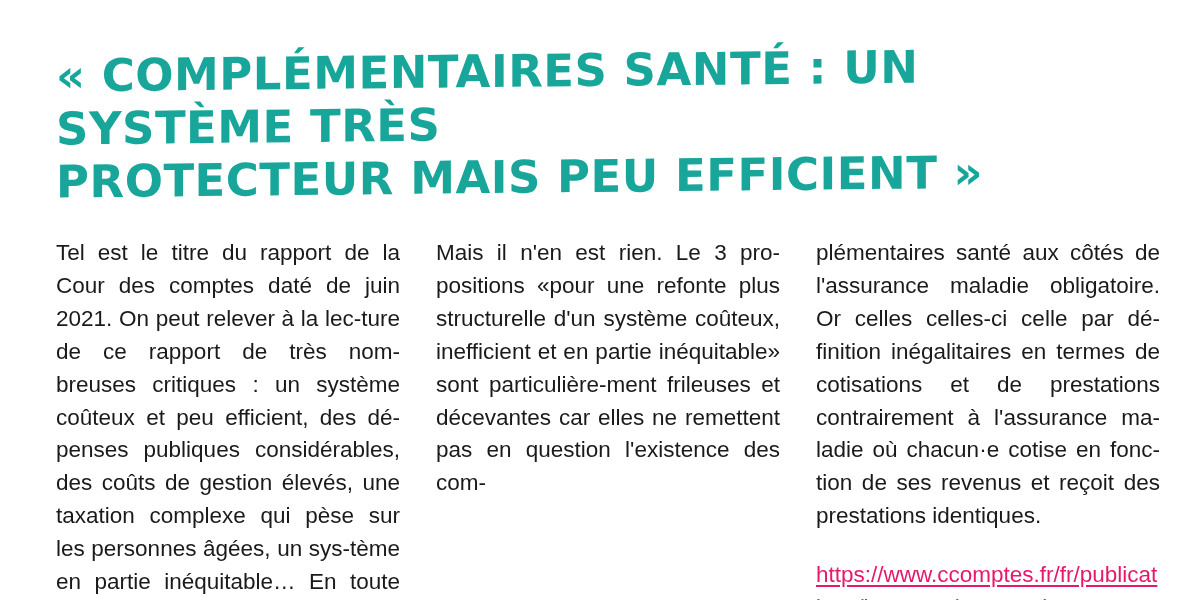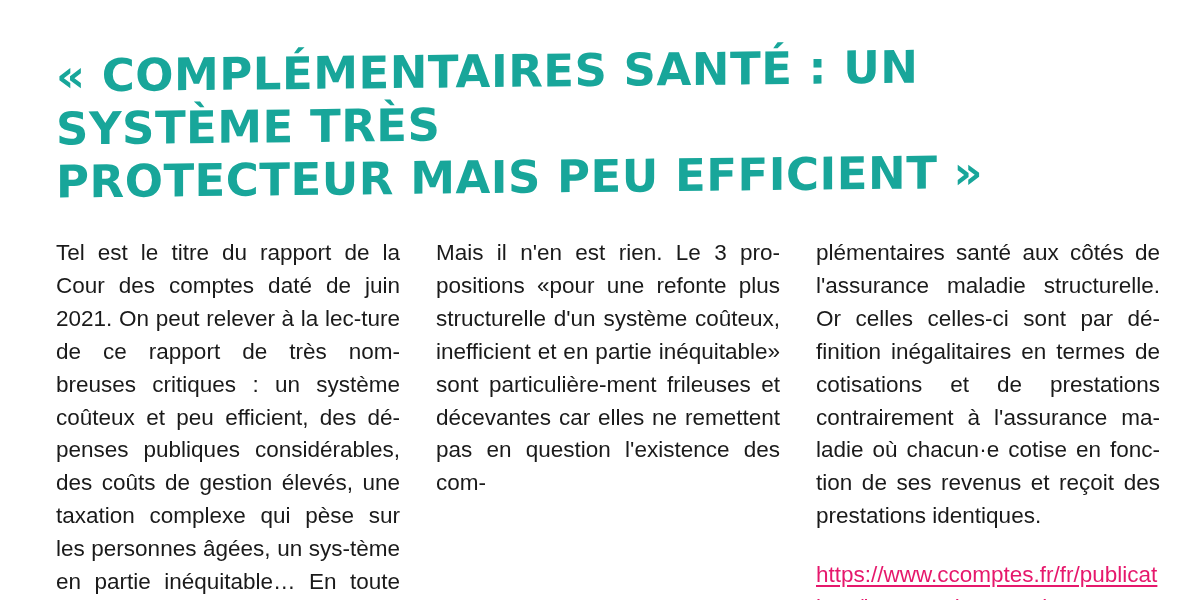--- a/index.html
+++ b/index.html
@@ -81,19 +81,19 @@
 
     <div class="column">
       <p>Tel est le titre du rapport de la Cour des comptes daté de juin 2021. On peut relever à la lec-ture de ce rapport de très nom-breuses critiques : un système coûteux et peu efficient, des dé-penses publiques considérables, des coûts de gestion élevés, une taxation complexe qui pèse sur les personnes âgées, un sys-tème en partie inéquitable… En toute logique on était en droit d'attendre une proposition choc</p>
     </div>
 
     <div class="column">
       <p>Mais il n'en est rien. Le 3 pro-positions «pour une refonte plus structurelle d'un système coûteux, inefficient et en partie inéquitable» sont particulière-ment frileuses et décevantes car elles ne remettent pas en question l'existence des com-</p>
     </div>
 
     <div class="column">
-      <p>plémentaires santé aux côtés de l'assurance maladie structurelle. Or celles celles-ci sont par dé-finition inégalitaires en termes de cotisations et de prestations contrairement à l'assurance ma-ladie où chacun·e cotise en fonc-tion de ses revenus et reçoit des prestations identiques.</p>
+      <p>plémentaires santé aux côtés de l'assurance maladie obligatoire. Or celles celles-ci celle par dé-finition inégalitaires en termes de cotisations et de prestations contrairement à l'assurance ma-ladie où chacun·e cotise en fonc-tion de ses revenus et reçoit des prestations identiques.</p>
       <p><a class="source-link" href="#">https://www.ccomptes.fr/fr/publications/les-complemen-taires-sante</a></p>
     </div>
 
   </div>
 
 </div>
 
 </body></html>

